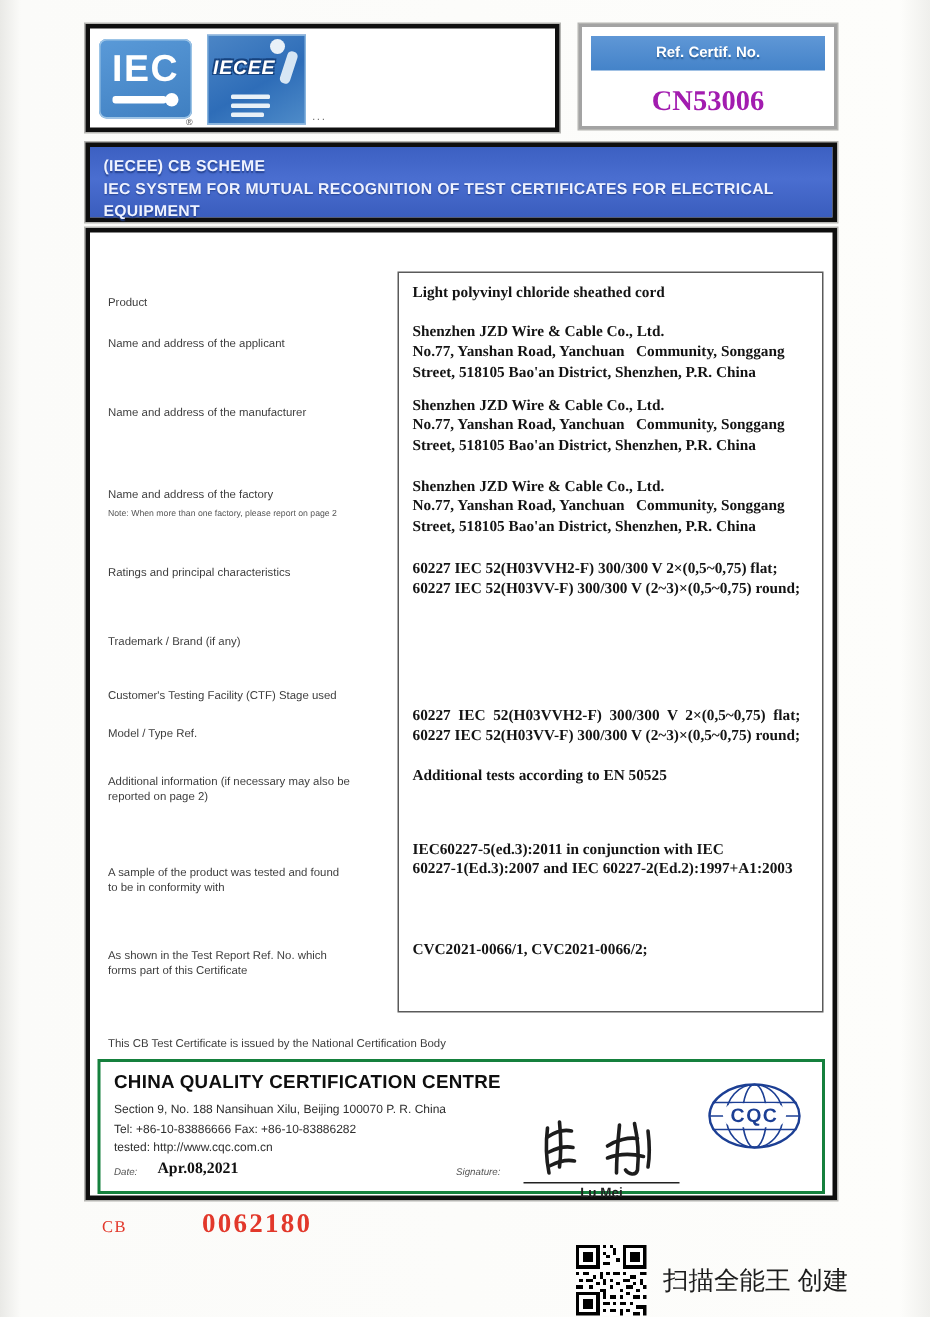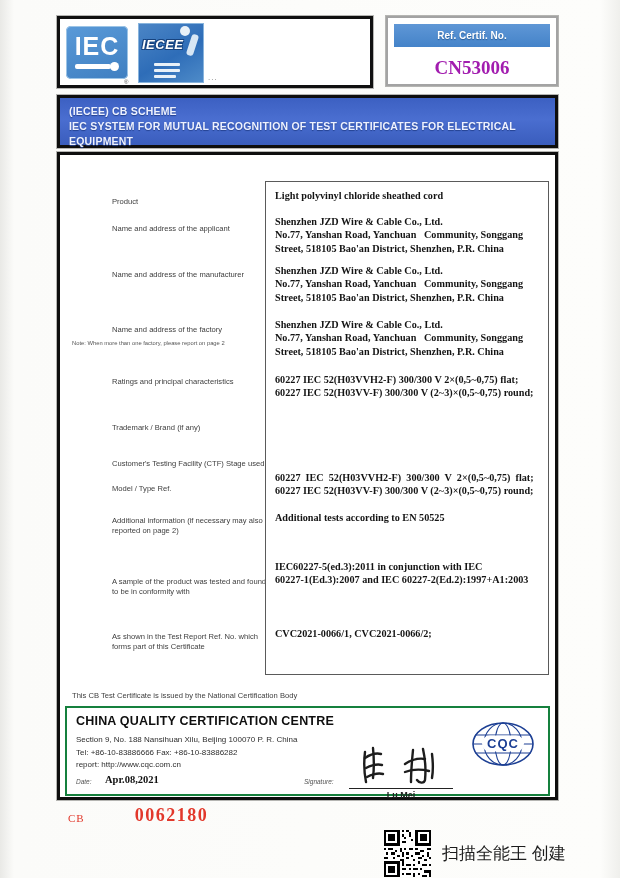--- a/index.html
+++ b/index.html
@@ -47,21 +47,21 @@
           border:3px solid #0e0e0e;box-shadow:0 0 0 1px #b5b5b2;padding:6px 9px;}
   .banner div{color:#eef2ff;font-weight:bold;font-size:10.5px;line-height:1.45;
               text-shadow:0 1px 1px #23408f;letter-spacing:.2px;}
 
   
   .main-box{left:57px;top:152px;width:501px;height:648px;background:#fff;border:3px solid #0e0e0e;
             box-shadow:0 0 0 1px #b5b5b2;box-sizing:border-box;}
   .cb-title{position:absolute;left:12px;top:8px;font-size:13px;font-weight:bold;color:#15266b;
             letter-spacing:.4px;border-bottom:2px solid #15266b;padding-bottom:2px;}
   .lbl{position:absolute;left:12px;width:216px;font-size:7.6px;color:#3d3d3d;line-height:1.35;
-       white-space:pre-wrap;margin-left:40px;}
+       white-space:pre-wrap;}
   .note{position:absolute;left:12px;width:200px;font-size:5.8px;color:#555;}
   .value-panel{position:absolute;left:205px;top:26px;width:284px;height:494px;background:#fff;
                border:1.5px solid #5a5a5a;box-sizing:border-box;}
   .val{position:absolute;left:9px;width:264px;font-family:"Liberation Serif",serif;font-weight:bold;
        font-size:10.2px;line-height:1.32;color:#141414;white-space:pre-wrap;}
   .issuer-note{position:absolute;left:12px;top:536px;font-size:7.6px;color:#3d3d3d;}
 
   
   .org-box{position:absolute;left:5px;top:551px;width:485px;height:90px;border:2px solid #15803d;
            box-sizing:border-box;background:#fff;}
@@ -156,21 +156,21 @@
 60227-1(Ed.3):2007 and IEC 60227-2(Ed.2):1997+A1:2003</div>
     <div class="val" style="top:445px">CVC2021-0066/1, CVC2021-0066/2;</div>
   </div>
 
   <div class="issuer-note">This CB Test Certificate is issued by the National Certification Body</div>
 
   <div class="org-box">
     <div class="org-name">CHINA QUALITY CERTIFICATION CENTRE</div>
     <div class="org-line org-addr">Section 9, No. 188 Nansihuan Xilu, Beijing 100070 P. R. China</div>
     <div class="org-line org-tel">Tel: +86-10-83886666      Fax: +86-10-83886282</div>
-    <div class="org-line org-web">report: http://www.cqc.com.cn</div>
+    <div class="org-line org-web">tested: http://www.cqc.com.cn</div>
 
     <div class="date-lbl">Date:</div>
     <div class="date-val">Apr.08,2021</div>
 
     <div class="sig-lbl">Signature:</div>
     <svg class="sig-hand" width="100" height="44" viewBox="0 0 100 44">
       <g fill="none" stroke="#1d1d1d" stroke-width="2.4" stroke-linecap="round">
         <path d="M12 8 C 11 16, 11 28, 13 38"></path>
         <path d="M12 14 C 18 10, 24 9, 28 10"></path>
         <path d="M20 4 C 21 14, 21 26, 20 34"></path>

